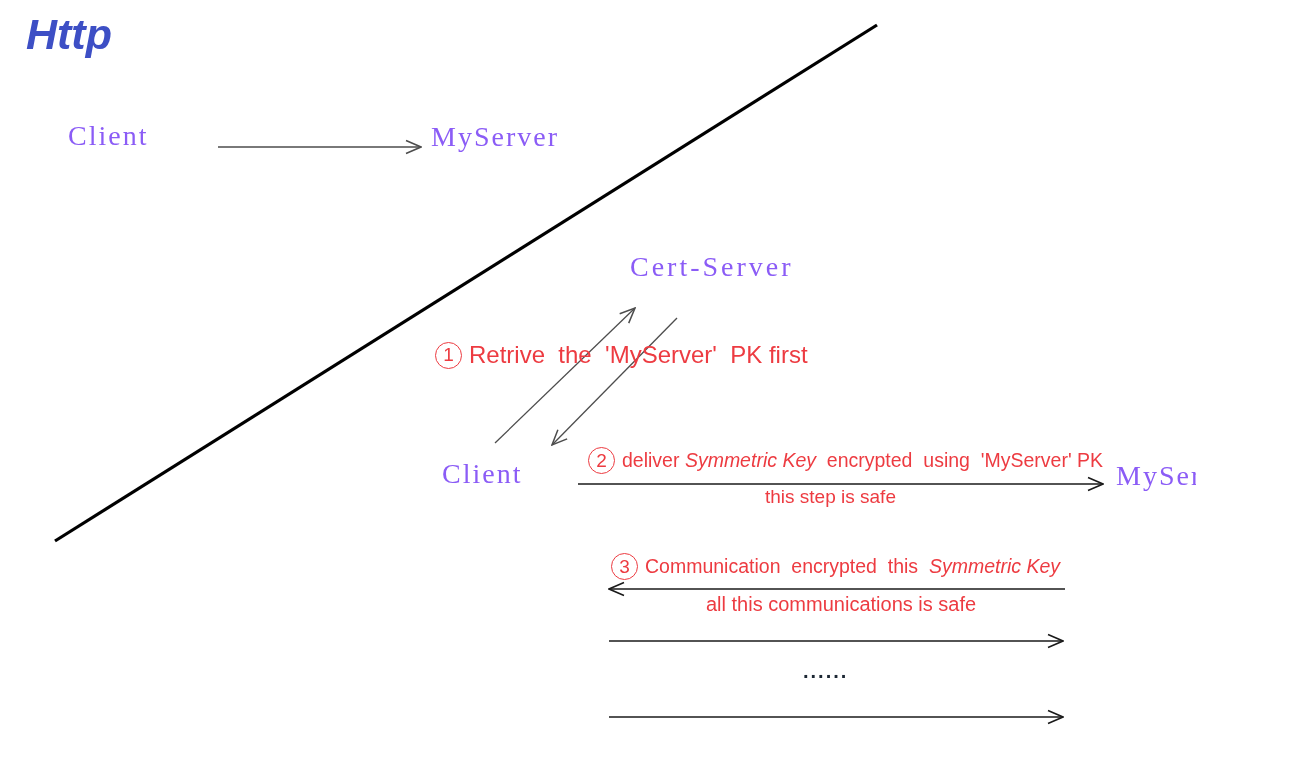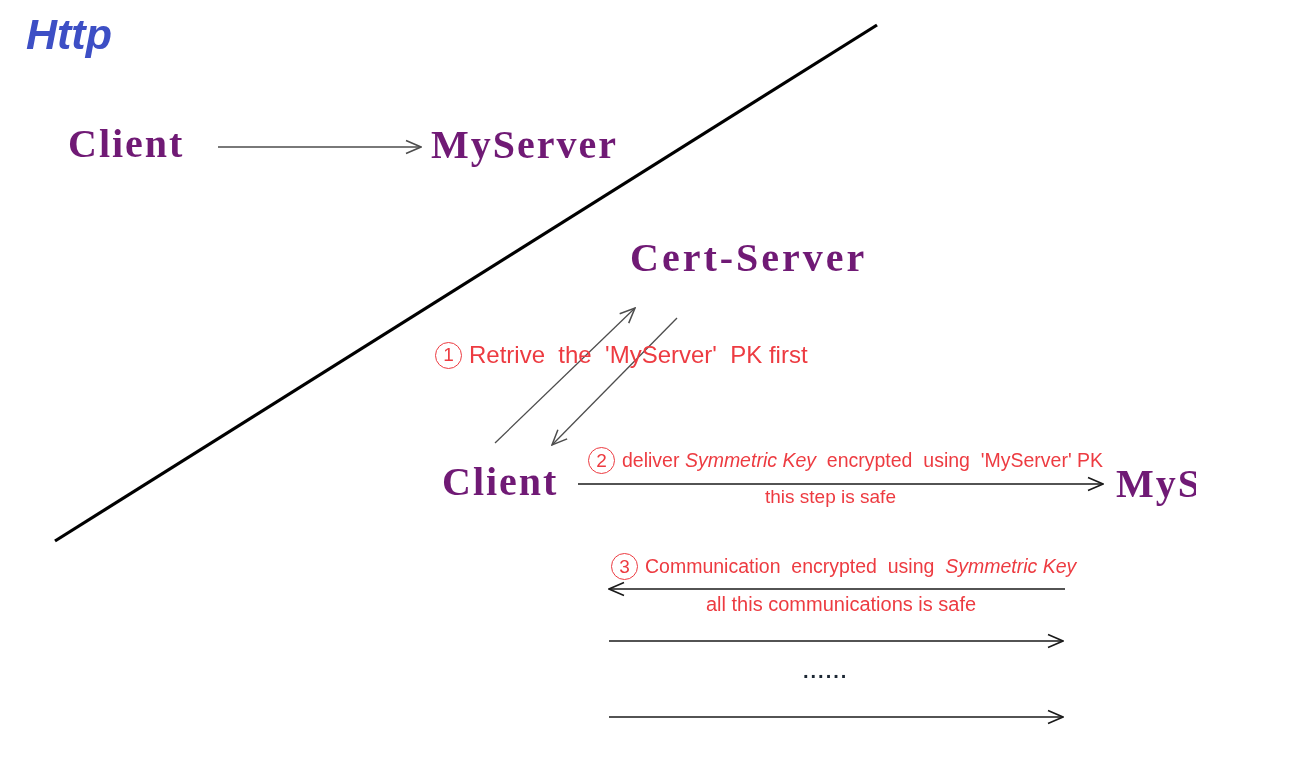--- a/index.html
+++ b/index.html
@@ -22,23 +22,23 @@
     font-family: "Liberation Sans", sans-serif;
     font-weight: bold;
     font-style: italic;
     font-size: 43px;
     color: #3d4fc5;
     white-space: pre;
   }
   .title .s-red { color: #8e0e1e; }
   .serif-label {
     font-family: "Liberation Serif", "DejaVu Serif", serif;
-    font-size: 40px;
-    font-weight: 700;
-    color: #701a75;
+    font-size: 28px;
+    font-weight: 400;
+    color: #8b5cf6;
     letter-spacing: 2px;
     white-space: pre;
   }
   .red-text {
     color: #ed3b41;
     font-family: "Liberation Sans", sans-serif;
     white-space: pre;
   }
   .caption { font-size: 23px; }
   .step-row {
@@ -99,40 +99,40 @@
   </svg>
 
   <div class="abs title" style="left:26px; top:10px;">Http</div>
 
   <div class="abs serif-label" style="left:68px; top:120px;">Client</div>
 
   <div class="abs serif-label" style="left:431px; top:121px;">MyServer</div>
 
 
 
-  <div class="abs serif-label" style="left:630px; top:234px; letter-spacing:3px;">Cert-Server</div>
+  <div class="abs serif-label" style="left:630px; top:251px; letter-spacing:3px;">Cert-Server</div>
 
   <div class="abs step-row" style="left:435px; top:341px;">
     <span class="step-circle">1</span>
     <span class="red-text step-text" style="font-size:24px;">Retrive  the  'MyServer'  PK first</span>
   </div>
 
   <div class="abs serif-label" style="left:442px; top:458px;">Client</div>
 
   <div class="abs step-row" style="left:588px; top:447px;">
     <span class="step-circle">2</span>
     <span class="red-text step-text" style="font-size:19.5px;"><span>deliver </span><span class="emph">Symmetric Key</span><span>  encrypted  using  'MyServer' PK</span></span>
   </div>
 
   <div class="abs red-text sub-text" style="left:765px; top:486px;">this step is safe</div>
 
   <div class="abs serif-label" style="left:1116px; top:460px;">MyServer</div>
 
   <div class="abs step-row" style="left:611px; top:553px;">
     <span class="step-circle">3</span>
-    <span class="red-text step-text" style="font-size:19.5px;"><span>Communication  encrypted  using  </span><span class="emph">Symmetric Key</span><span></span></span>
+    <span class="red-text step-text" style="font-size:19.5px;"><span>Communication  encrypted  this  </span><span class="emph">Symmetric Key</span><span></span></span>
   </div>
 
   <div class="abs red-text sub-text" style="left:706px; top:593px; font-size:20px;">all this communications is safe</div>
 
   <div class="abs dots" style="left:803px; top:660px;">......</div>
 
 </div>
 
 </body></html>

